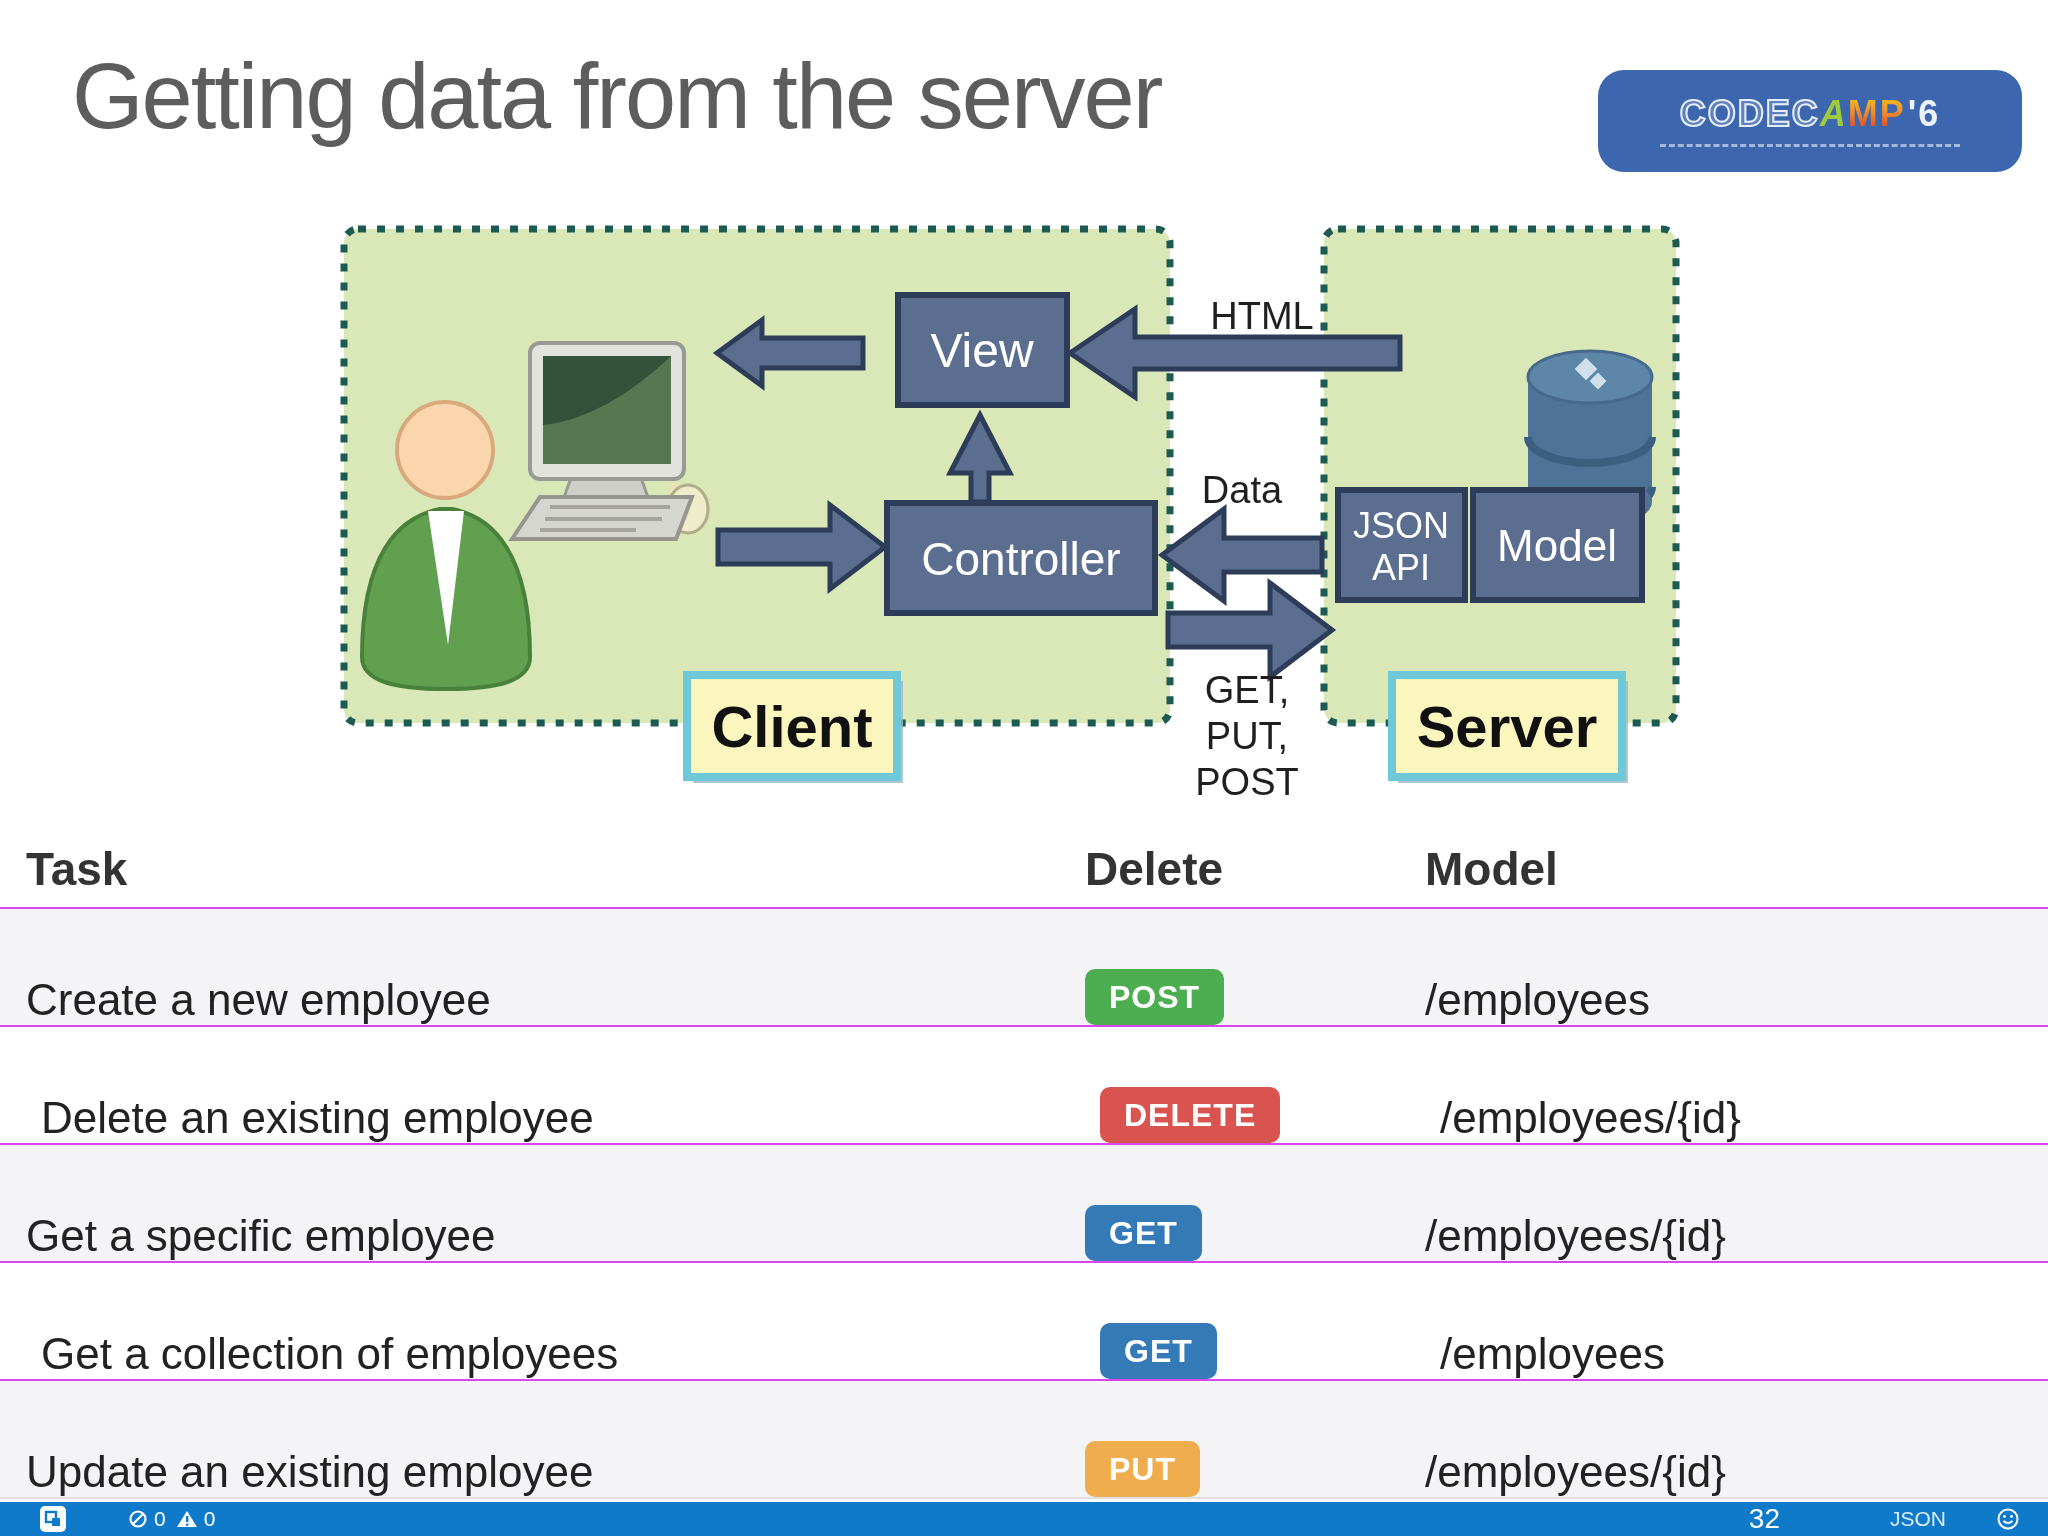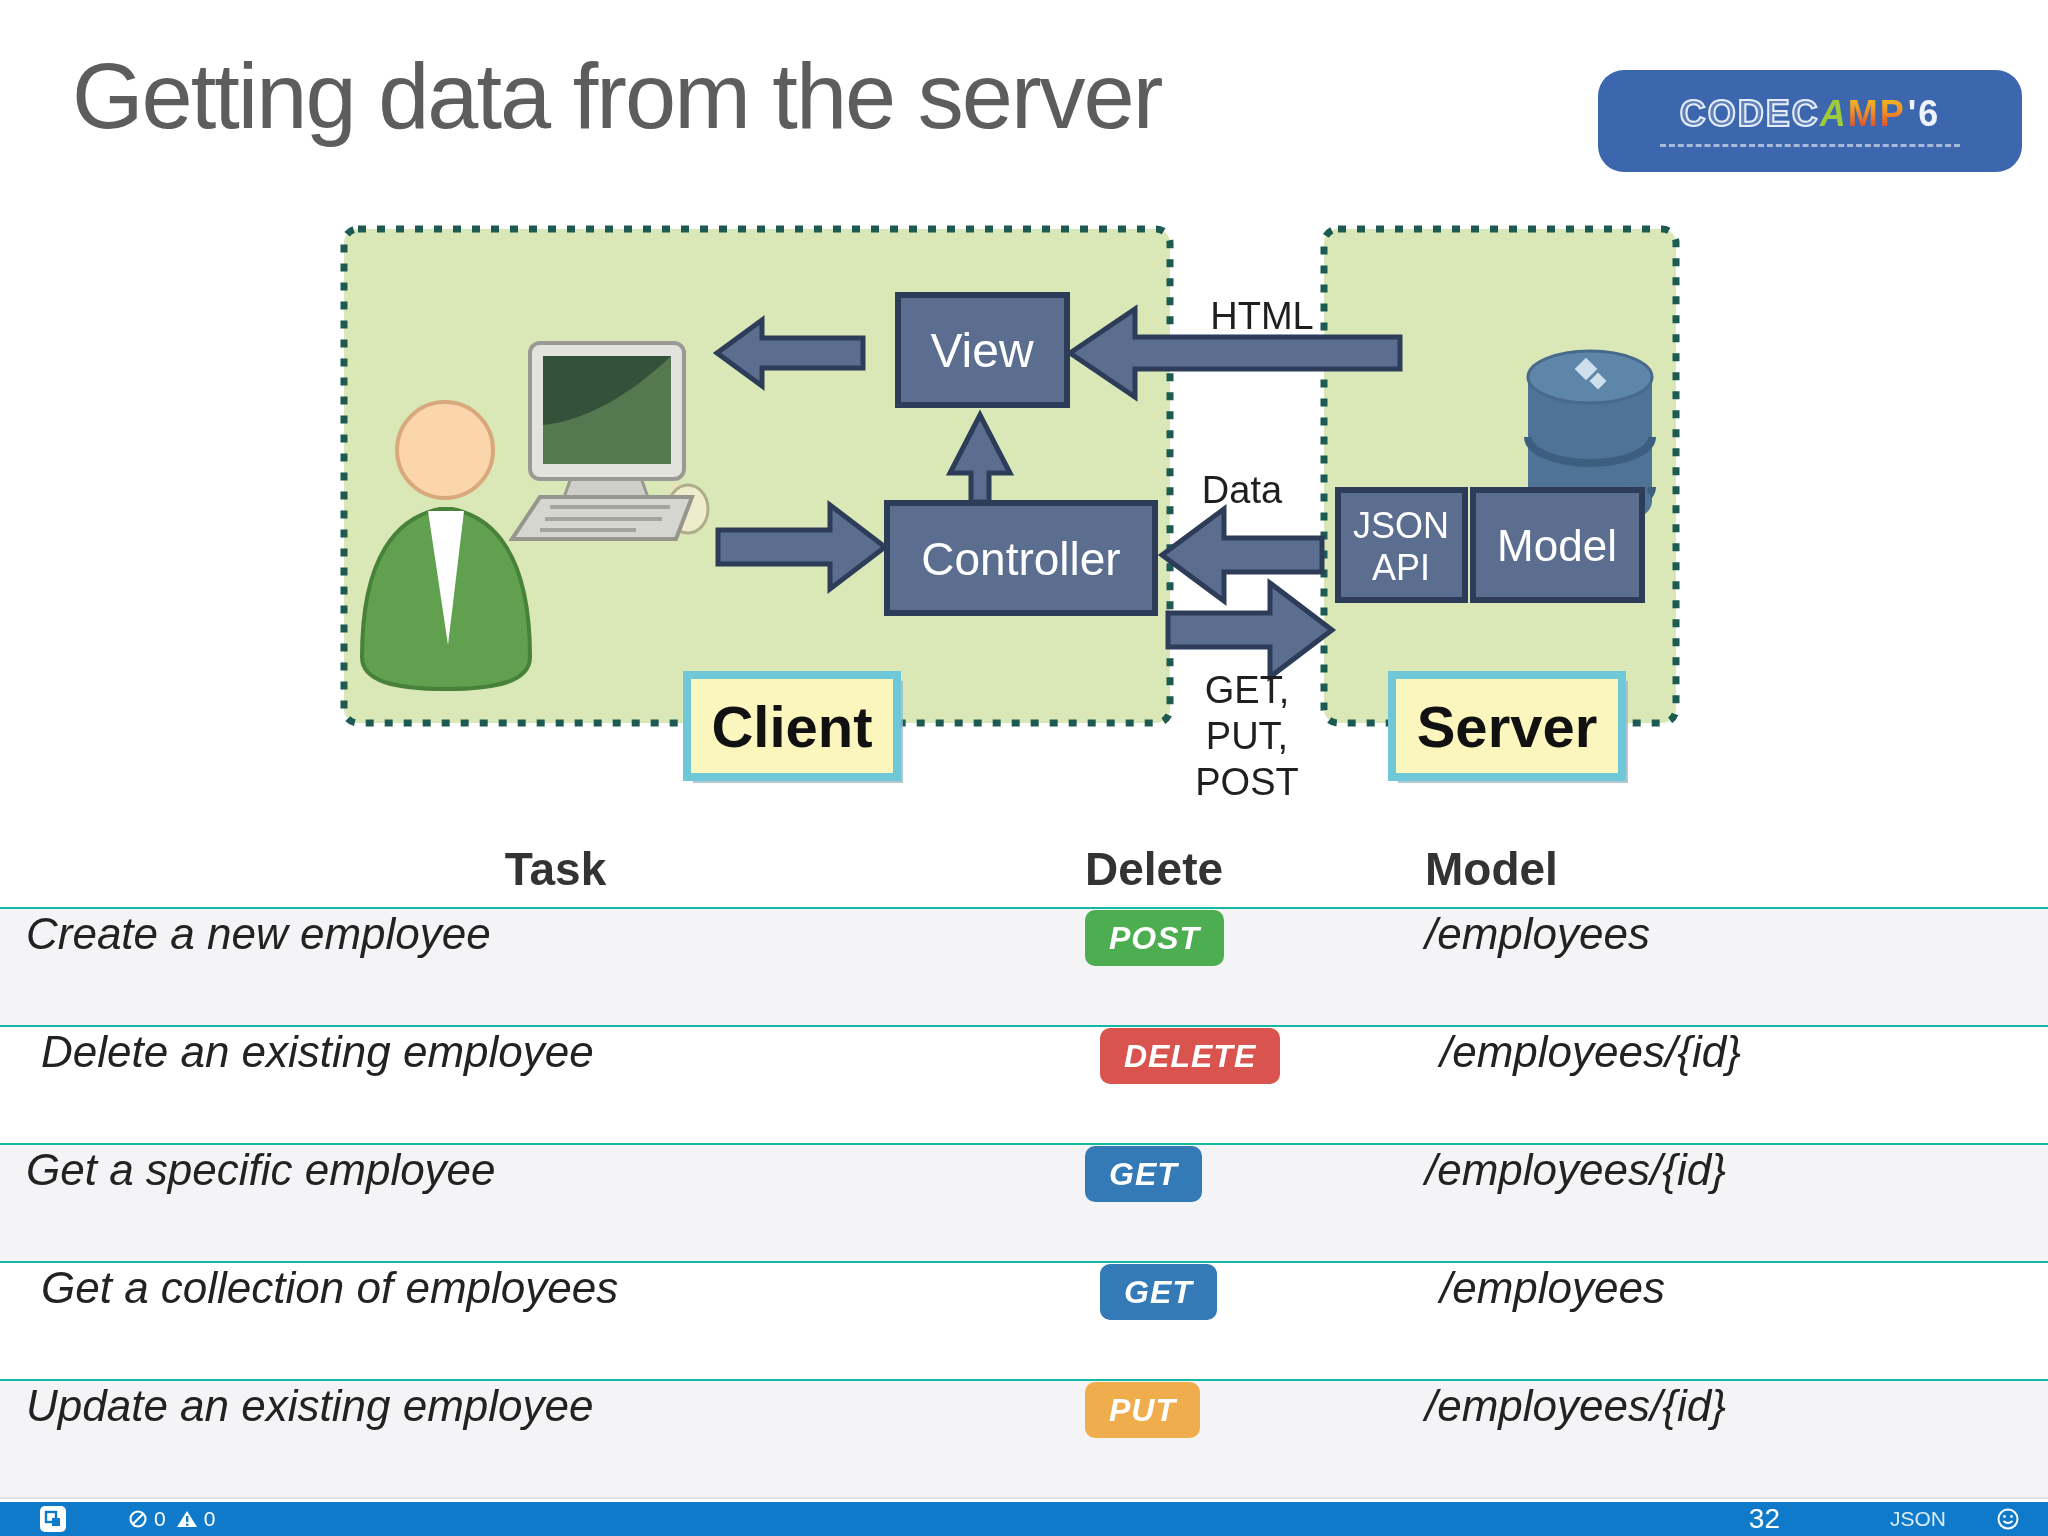--- a/index.html
+++ b/index.html
@@ -21,27 +21,27 @@
   .logo-year{color:#eef3fb;margin-left:2px;}
   .logo-tagline{margin-top:10px;width:300px;border-bottom:3px dashed rgba(255,255,255,0.55);height:2px;}
 
   
   .diagram{position:absolute;left:340px;top:225px;width:1345px;height:575px;}
   .dia-label{font-family:"Liberation Sans",sans-serif;}
 
   
   .api-table{position:absolute;left:0;top:830px;width:2048px;}
   .thead{display:flex;align-items:center;height:77px;font-size:46px;font-weight:600;color:#333;}
-  .trow{display:flex;align-items:flex-start;height:116px;font-size:44px;color:#222;border-top:2px solid #14b8a6;font-style:italic;}
+  .trow{display:flex;align-items:flex-end;height:116px;font-size:44px;color:#222;border-top:2px solid #d946ef;}
   .trow.odd{background:#f4f4f6;}
   .trow.even{background:#ffffff;padding-left:15px;}
   .c-task{flex:0 0 1085px;padding-left:26px;box-sizing:border-box;}
   .c-method{flex:0 0 340px;}
   .c-path{flex:1;}
-  .thead .c-task{padding-left:26px;text-align:center;}
+  .thead .c-task{padding-left:26px;}
   .badge{display:inline-block;padding:12px 24px;border-radius:10px;color:#fff;
          font-size:32px;font-weight:700;letter-spacing:1px;line-height:1;}
   .m-post{background:#4cae50;}
   .m-delete{background:#d9534f;}
   .m-get{background:#337ab7;}
   .m-put{background:#f0ad4e;}
   .tbottom{height:15px;background:#ffffff;border-top:2px solid #e1e1e5;}
 
   
   .statusbar{position:absolute;left:0;bottom:0;width:2048px;height:34px;background:#0e7ac9;

